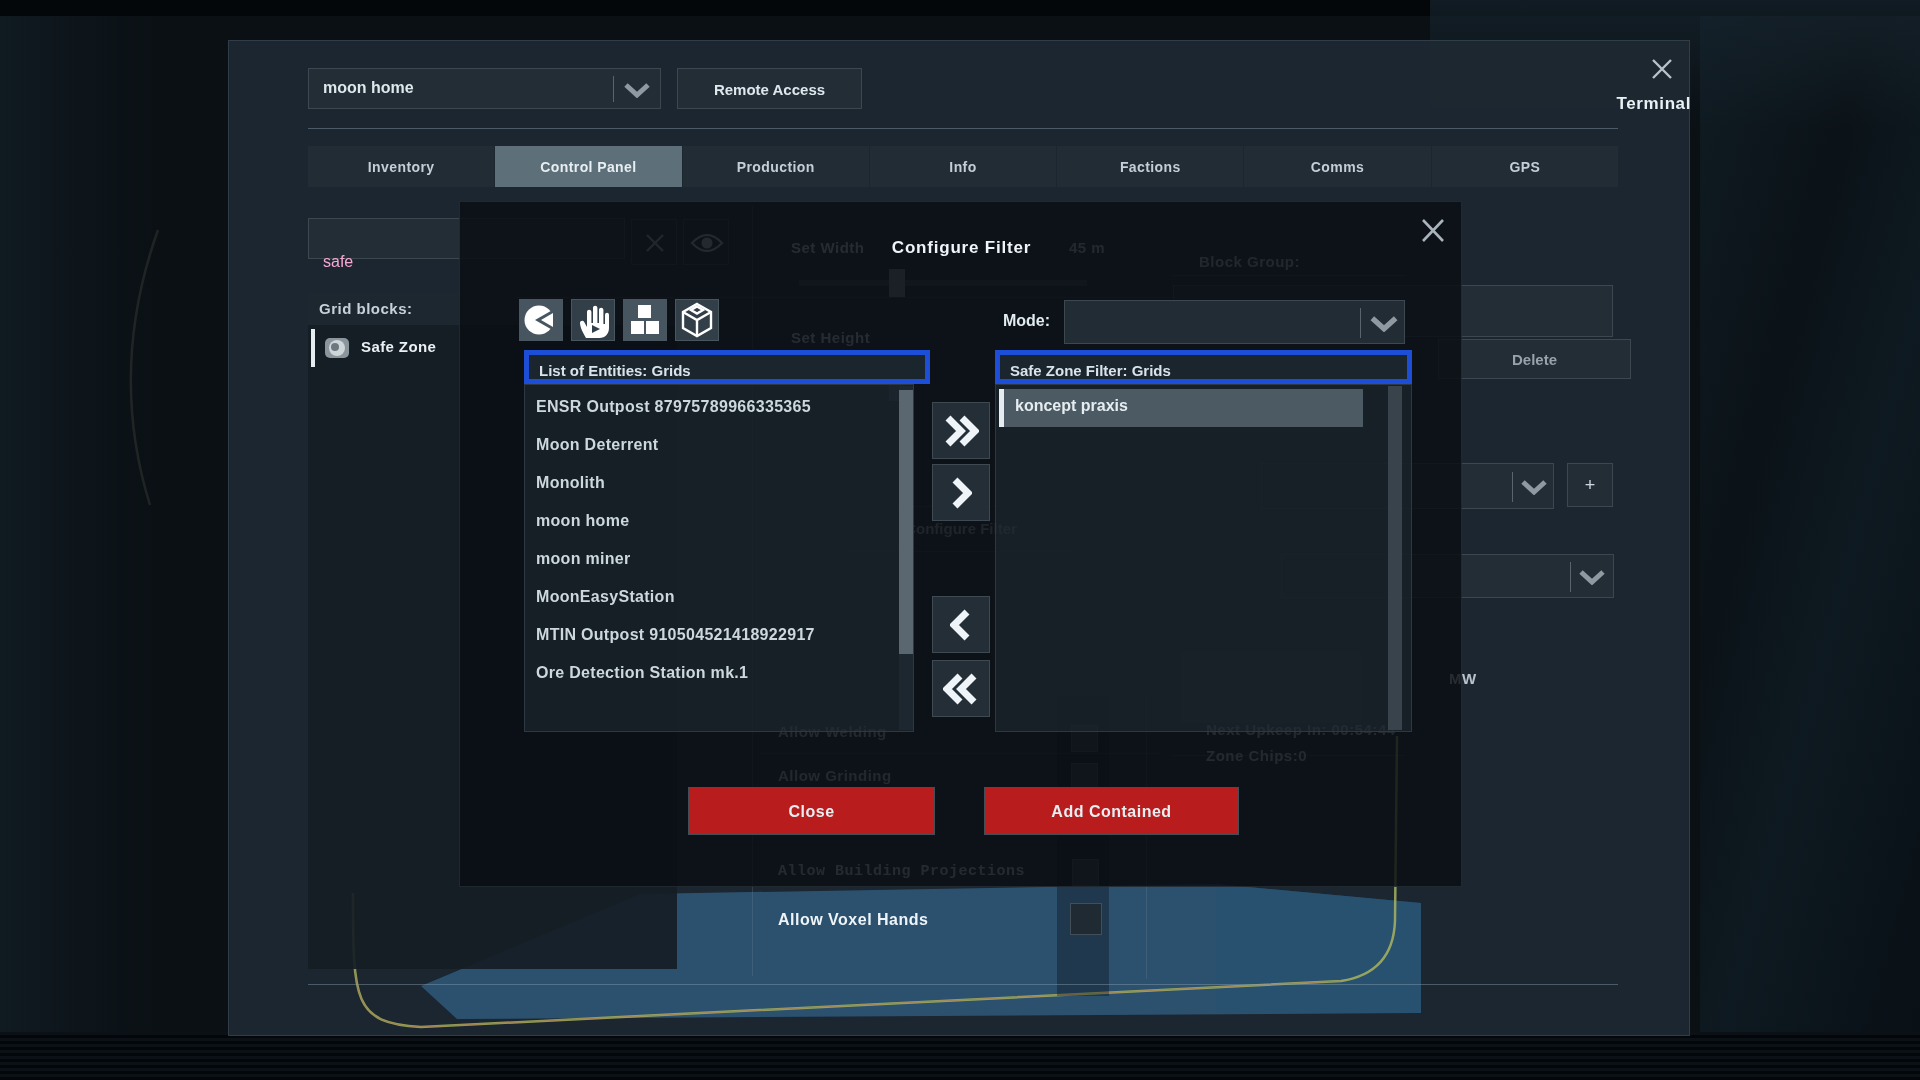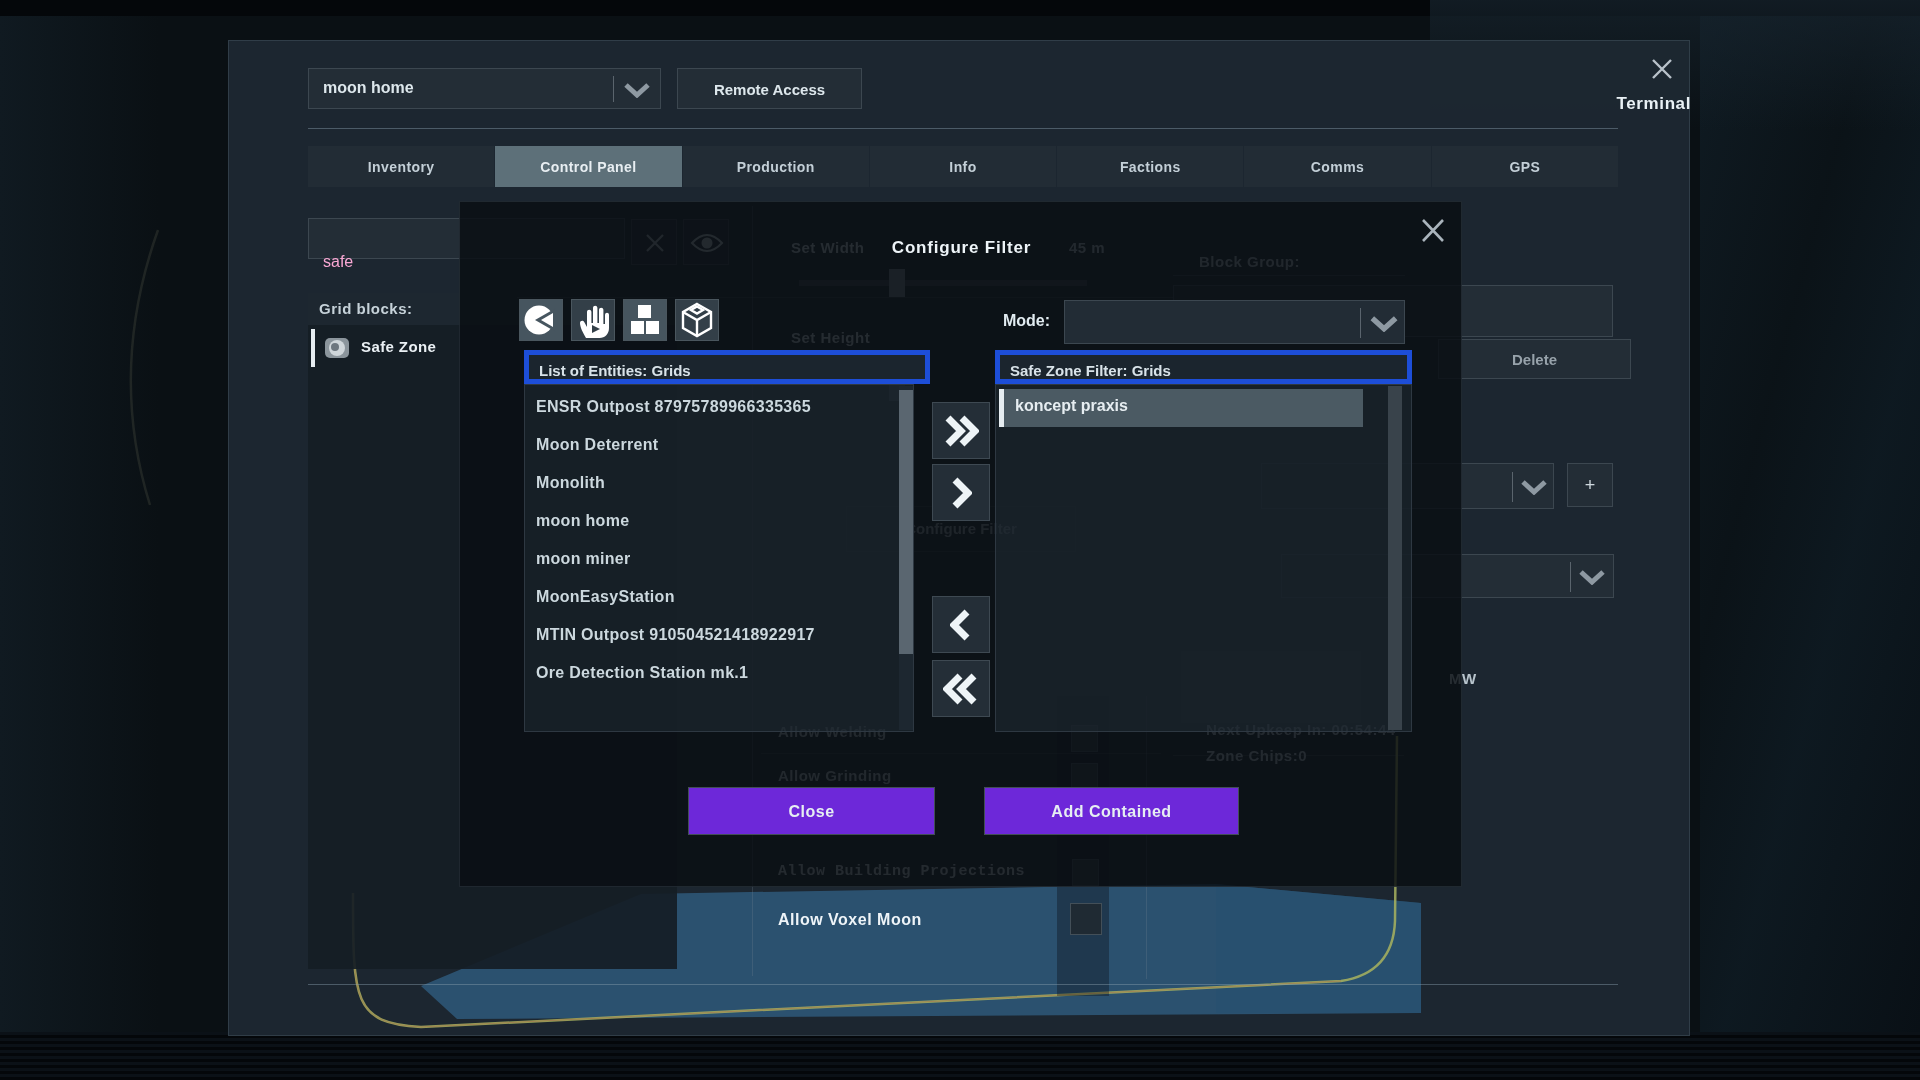--- a/index.html
+++ b/index.html
@@ -56,21 +56,21 @@
   #dlgClose{left:950px;top:6px;width:46px;height:45px;cursor:pointer;}
   .iconbtn{width:44px;height:42px;box-sizing:border-box;border:1px solid #4a565e;}
   .iconbtn.on{background:#46555f;}
   .iconbtn.off{background:#333f48;}
   .listHdr{background:#1b252e;border:5px solid #1d4ed8;box-sizing:border-box;font-size:15px;font-weight:bold;color:#d9e3e9;}
   .listBox{background:rgba(33,43,53,0.55);border:1px solid #2e3842;box-sizing:border-box;}
   .lrow{height:38px;line-height:38px;padding-left:11px;font-size:16px;color:#ccd8de;font-weight:bold;letter-spacing:.3px;
     white-space:nowrap;overflow:hidden;}
   .arrowbtn{width:58px;height:57px;background:#242e37;border:1px solid #3e4952;box-sizing:border-box;
     display:flex;align-items:center;justify-content:center;cursor:pointer;}
-  .dlgbtn{height:48px;background:#6d28d9;border:1px solid #434e57;box-sizing:border-box;
+  .dlgbtn{height:48px;background:#b91c1c;border:1px solid #434e57;box-sizing:border-box;
     font-size:16px;font-weight:bold;color:#e6eef2;text-align:center;line-height:46px;letter-spacing:.5px;cursor:pointer;}
 </style>
 </head>
 <body>
 
 <div id="scene">
   <div class="abs band-top"></div>
   <div class="abs mach-left"></div>
   <div class="abs mach-right"></div>
   <div class="abs glow-tr"></div>
@@ -189,21 +189,21 @@
   <div class="abs hline" style="left:944px;top:714px;width:231px;opacity:.45;"></div>
 
   <div class="abs" style="left:828px;top:655px;width:52px;height:300px;background:rgba(8,12,16,0.35);"></div>
   <span class="abs dimlbl" style="left:549px;top:682px;color:#9fabb2;">Allow Welding</span>
   <div class="abs cbox" style="left:842px;top:684px;"></div>
   <div class="abs hline" style="left:532px;top:712px;width:400px;opacity:.35;"></div>
   <span class="abs dimlbl" style="left:549px;top:726px;color:#9fabb2;">Allow Grinding</span>
   <div class="abs cbox" style="left:842px;top:722px;"></div>
   <span class="abs dimlbl" style="left:549px;top:822px;color:#aeb8be;font-family:Liberation Mono, monospace;">Allow Building Projections</span>
   <div class="abs cbox" style="left:843px;top:818px;"></div>
-  <span class="abs dimlbl" style="left:549px;top:870px;color:#eef4f8;font-size:16px;">Allow Voxel Moon</span>
+  <span class="abs dimlbl" style="left:549px;top:870px;color:#eef4f8;font-size:16px;">Allow Voxel Hands</span>
   <div class="abs cbox" style="left:841px;top:862px;width:32px;height:32px;background:#1f2a33;"></div>
 
   <div class="abs" style="left:617px;top:465px;width:230px;height:46px;background:rgba(28,36,44,0.5);border:1px solid rgba(70,85,95,0.4);box-sizing:border-box;">
     <span class="abs" style="left:0;top:13px;width:228px;text-align:center;font-size:15px;font-weight:bold;color:#8a959d;">Configure Filter</span>
   </div>
 
   <div class="abs hline" style="left:79px;top:943px;width:1310px;"></div>
 
   <div id="dlg" class="abs">
     <div id="dlgTitle" class="abs">Configure Filter</div>

